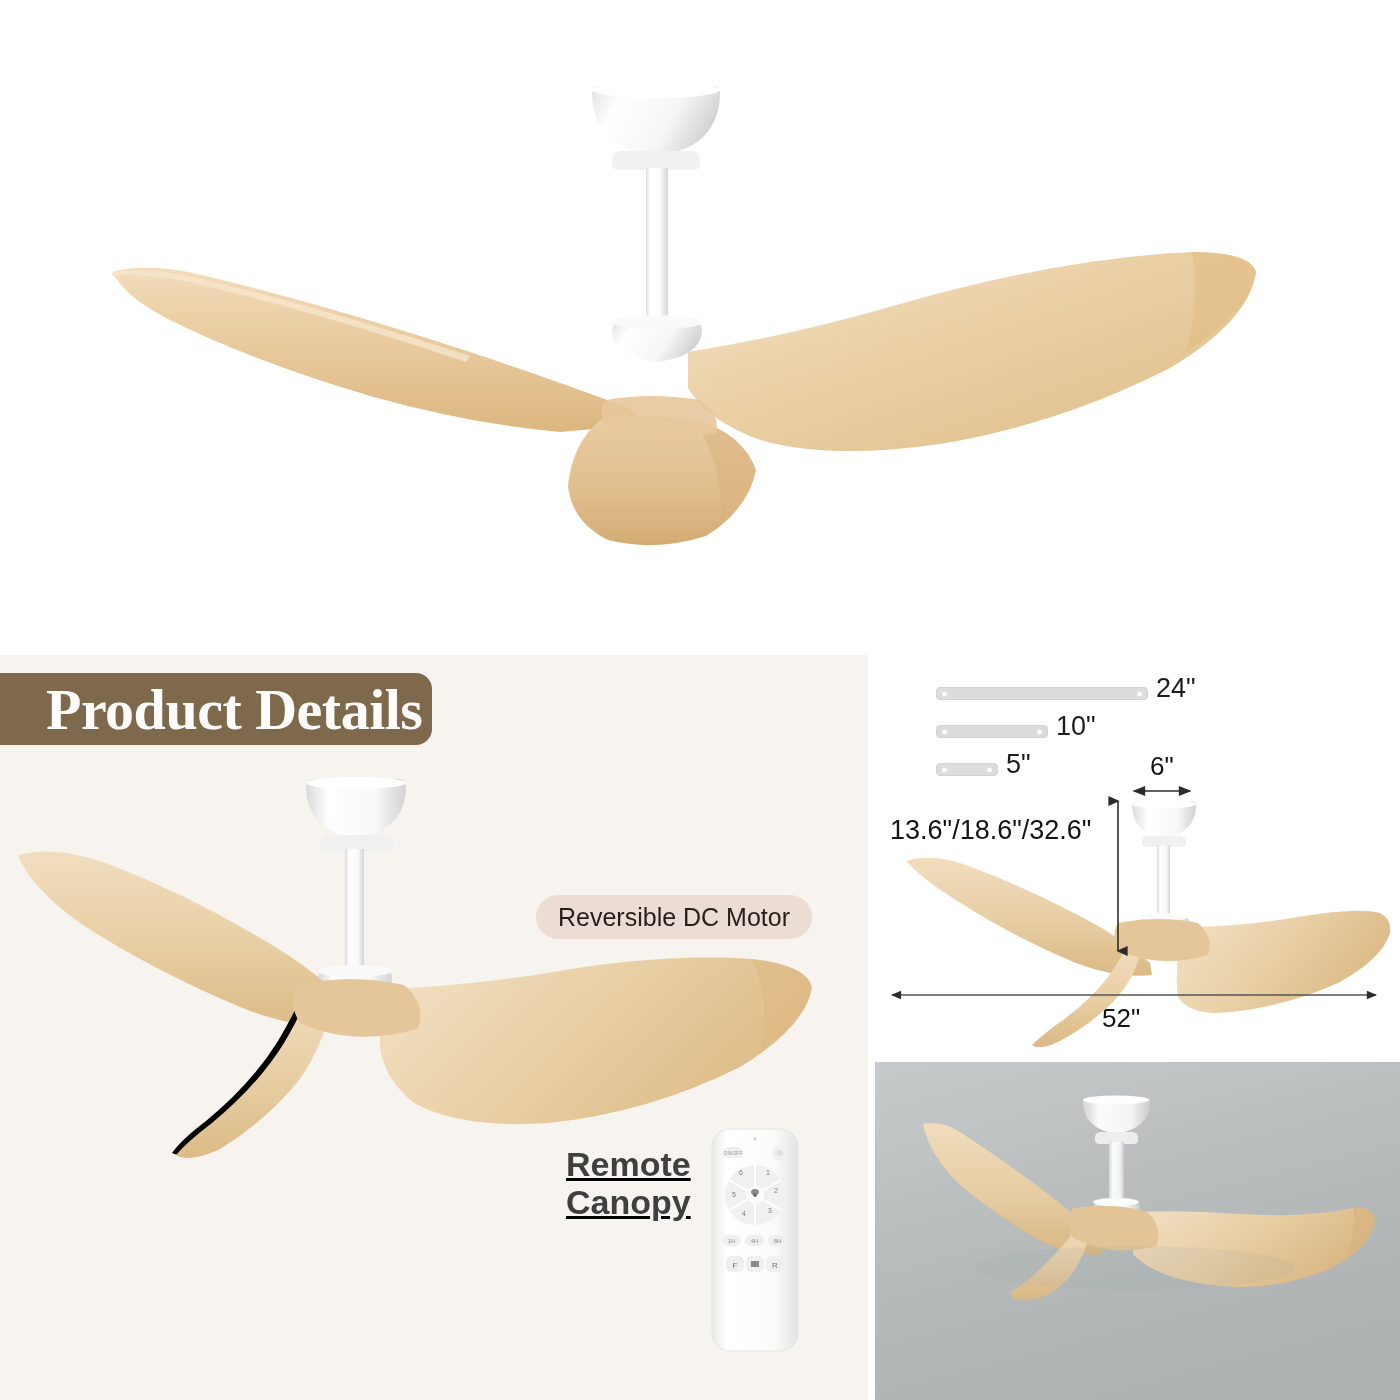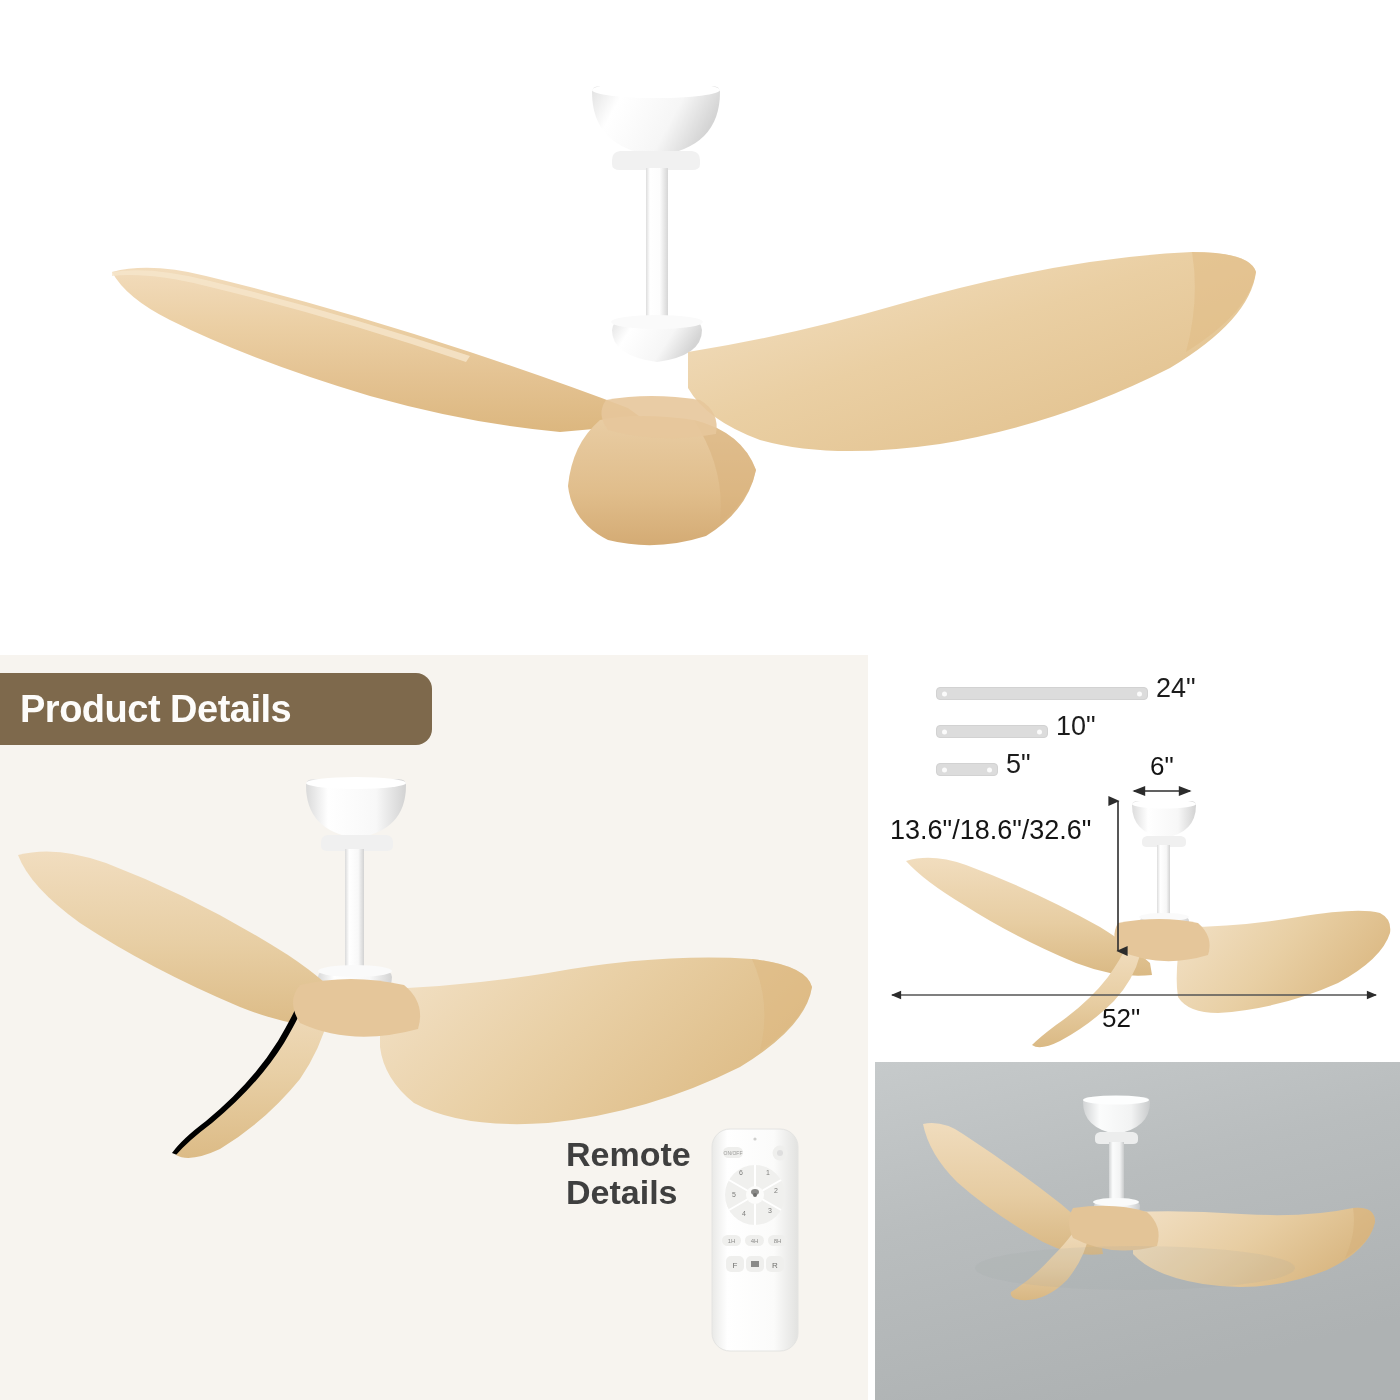--- a/index.html
+++ b/index.html
@@ -20,22 +20,23 @@
     position:absolute; left:0; top:655px; width:868px; height:745px;
     background:#f7f4ef;
   }
   #title-banner {
     position:absolute; left:0; top:18px; width:432px; height:72px;
     background:#7e694c;
     border-radius: 0 16px 16px 0;
     display:flex; align-items:center;
   }
   #title-banner .txt {
-    color:#fdfcfa; font-size:38px; font-weight:700; letter-spacing:-0.5px;
-    padding-left:20px;
+    color:#fdfcfa; font-size:58px; font-weight:700; letter-spacing:-0.5px;
+    padding-left:46px;
+    font-family:Liberation Serif, serif;
   }
 
   .pill {
     position:absolute;
     background:#ecddd4;
     border-radius:999px;
     display:flex; align-items:center; justify-content:center;
     color:#241f1c; font-size:25px; font-weight:400;
     padding:0 22px; height:44px; white-space:nowrap;
   }
@@ -202,24 +203,27 @@
       <g>
         <circle cx="360" cy="818" r="9" fill="#ffffff" opacity="0.9"></circle>
         <circle cx="360" cy="818" r="6.5" fill="#b98b5e"></circle>
         <circle cx="352" cy="990" r="9" fill="#ffffff" opacity="0.9"></circle>
         <circle cx="352" cy="990" r="6.5" fill="#b98b5e"></circle>
         <circle cx="238" cy="1114" r="12" fill="#fbf6f1" opacity="0.95"></circle>
         <circle cx="238" cy="1114" r="7" fill="#c08f5f"></circle>
       </g>
     </svg>
 
-
-    <div style="position:absolute; left:566px; top:480px; width:100px; line-height:1.12;">
+    <div class="pill" id="pill-motor" style="left:536px; top:240px;">
+      <span>Reversible DC Motor</span>
+    </div>
+
+    <div style="position:absolute; left:566px; top:490px; width:100px; line-height:1.12;text-decoration:underline;">
       <div style="font-size:34px; font-weight:700; color:#3f3f3f;">Remote</div>
-      <div style="font-size:34px; font-weight:700; color:#3f3f3f;">Details</div>
+      <div style="font-size:34px; font-weight:700; color:#3f3f3f;">Canopy</div>
     </div>
 
     <svg style="position:absolute; left:700px; top:470px;" width="110" height="230" viewBox="0 0 110 230">
       <defs>
         <linearGradient id="remBody" x1="0" y1="0" x2="1" y2="0">
           <stop offset="0%" stop-color="#e9e9e7"></stop>
           <stop offset="18%" stop-color="#ffffff"></stop>
           <stop offset="72%" stop-color="#fbfbfa"></stop>
           <stop offset="100%" stop-color="#e2e2e0"></stop>
         </linearGradient>

